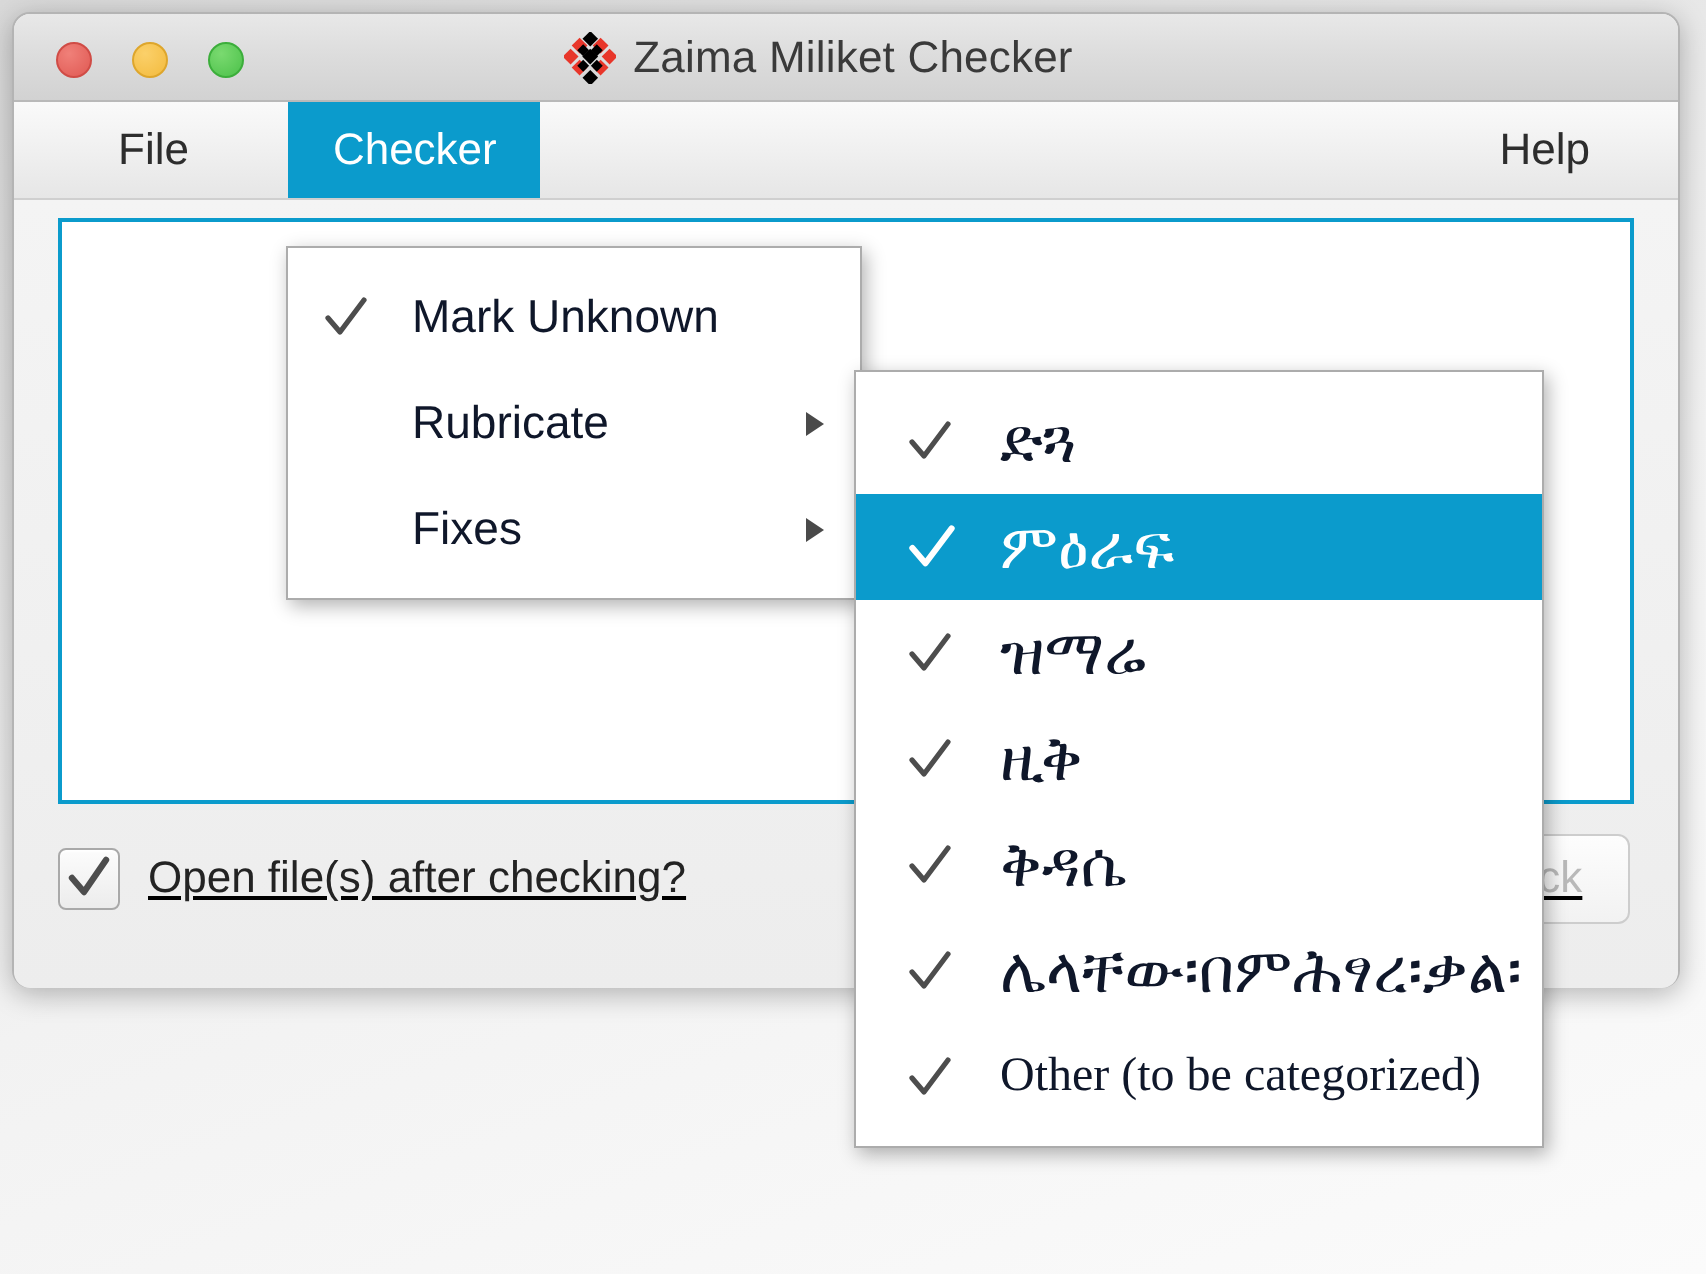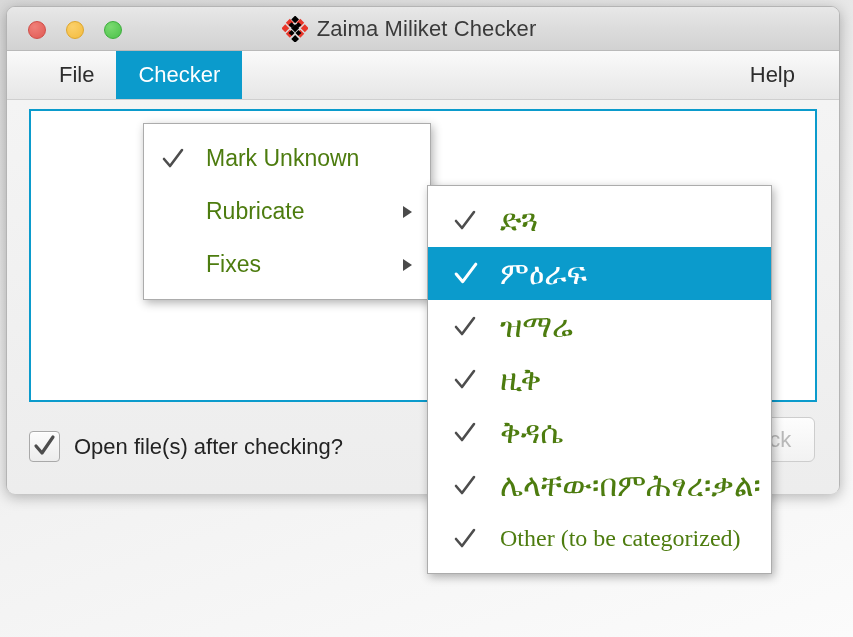--- a/index.html
+++ b/index.html
@@ -56,20 +56,21 @@
 
   
   #menubar {
     position: relative;
     height: 48px;
     background: linear-gradient(to bottom, #fafafa 0%, #efefef 55%, #e6e6e6 100%);
     border-bottom: 1px solid #cfcfcf;
     display: flex;
     align-items: stretch;
     padding: 0 22px 0 30px;
+    gap: 28px;
   }
   .menu-item {
     display: flex; align-items: center;
     padding: 0 22px;
     font-size: 22px;
     color: #2d2d2d;
     cursor: default;
   }
   .menu-item.active {
     background: #0b9bcc;
@@ -89,22 +90,23 @@
   #textarea {
     height: 293px;
     background: #ffffff;
     border: 2px solid #0b9bcc;
     box-sizing: border-box;
   }
   #bottom-row {
     margin-top: 14px;
     height: 46px;
     display: flex;
-    align-items: flex-end;
+    align-items: center;
     justify-content: space-between;
+    text-decoration: underline;
   }
   #checkbox-group { display: flex; align-items: center; gap: 14px; }
   #checkbox {
     width: 29px; height: 29px;
     border: 1px solid #a9a9a9;
     border-radius: 4px;
     background: linear-gradient(to bottom, #fcfcfc, #ececec);
     position: relative;
     box-shadow: inset 0 1px 1px rgba(255,255,255,0.9);
   }
@@ -140,21 +142,21 @@
     left: 420px; top: 178px;
     width: 345px;
     z-index: 60;
   }
   .popup-row {
     display: flex;
     align-items: center;
     height: 53px;
     padding: 0 16px 0 18px;
     font-size: 23px;
-    color: #4d7c0f;
+    color: #0f172a;
     cursor: default;
     white-space: nowrap;
   }
   .popup-row.selected { background: #0b9bcc; color: #ffffff; }
   .row-check {
     width: 32px; flex: none;
     display: flex; align-items: center;
   }
   .row-label { flex: 1; }
   .row-arrow { width: 16px; flex: none; display: flex; justify-content: flex-end; }

